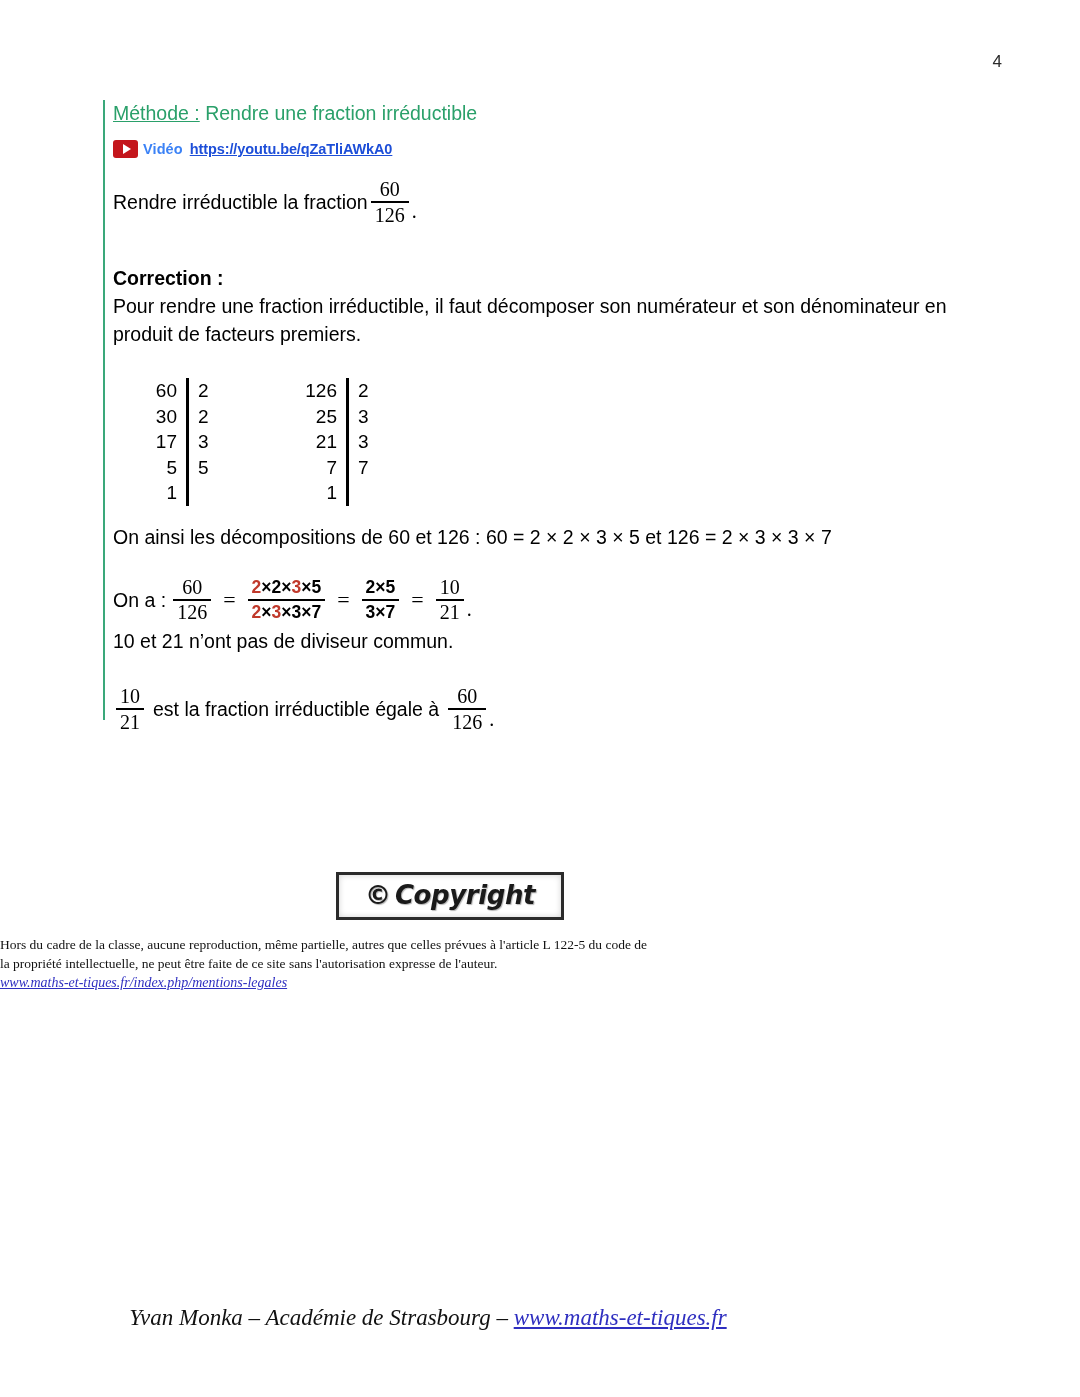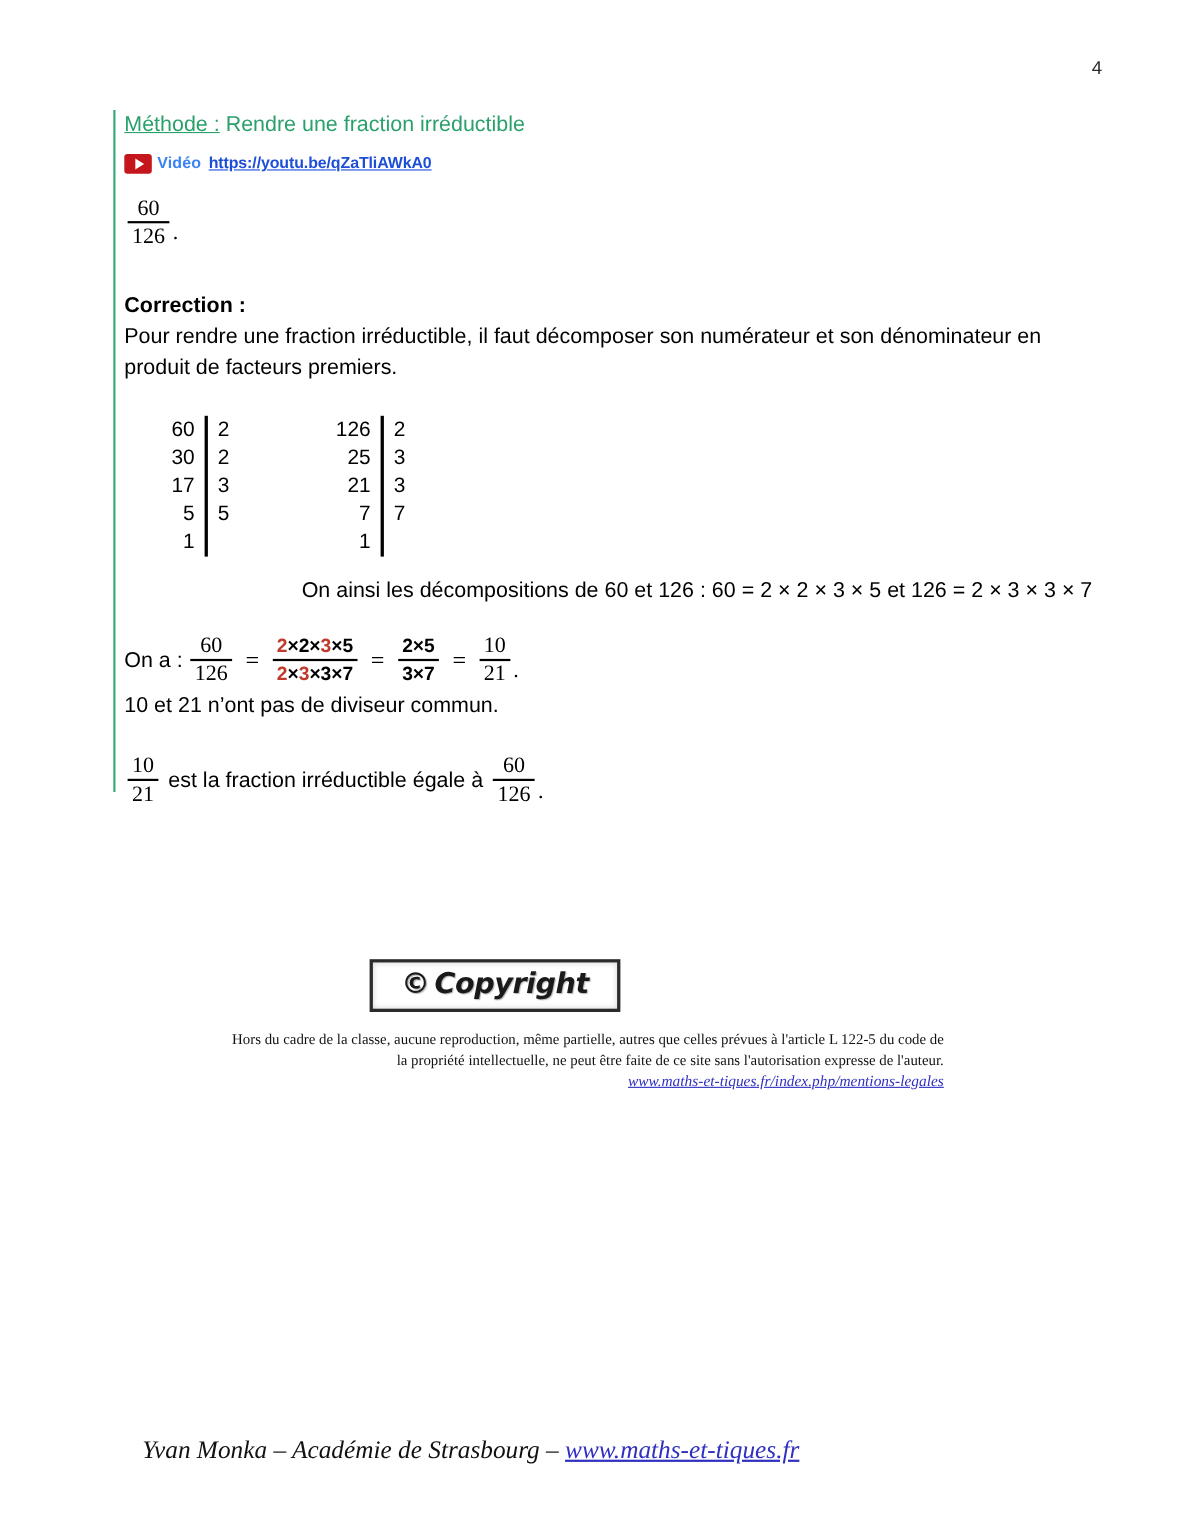--- a/index.html
+++ b/index.html
@@ -177,21 +177,20 @@
     align-self: flex-start;
   }
   .divisors { text-align: left; min-width: 30px; }
   .divisors div { line-height: 25.5px; }
 
   
   .decomp-line {
     margin-top: 10px;
     font-size: 19.5px;
     line-height: 28px;
-    text-align: right;
   }
 
   
   .ona {
     margin-top: 26px;
     display: flex;
     align-items: center;
     font-size: 19.5px;
   }
   .ona .lead { margin-right: 4px; }
@@ -252,21 +251,21 @@
     color: #1a1a1a;
     letter-spacing: -0.4px;
     text-shadow: 1px 1px 1px rgba(120,120,120,0.55);
   }
 
   .legal {
     position: absolute;
     left: 0;
     top: 935px;
     width: 858px;
-    text-align: right;
+    text-align: left;
     font-family: "Liberation Serif", serif;
     font-size: 13.5px;
     line-height: 19px;
     color: #111;
   }
   .legal .legal-link {
     font-style: italic;
     color: #2f2fc0;
     text-decoration: underline;
     font-size: 14px;
@@ -305,20 +304,21 @@
 
     <div class="video-line">
       <span class="yt-icon">
           <span class="tri"></span>
         </span>
       <span class="video-word">Vidéo</span>
       <span class="video-url">https://youtu.be/qZaTliAWkA0</span>
     </div>
 
     <div class="statement">
+      <span>Rendre irréductible la fraction </span>
       <span class="frac">
         <span class="num">60</span>
         <span class="bar"></span>
         <span class="den">126</span>
       </span>
       <span class="dot">.</span>
     </div>
 
     <div class="correction-title">Correction :</div>
     <div class="correction-body">Pour rendre une fraction irréductible, il faut décomposer son numérateur et son dénominateur en produit de facteurs premiers.</div>

